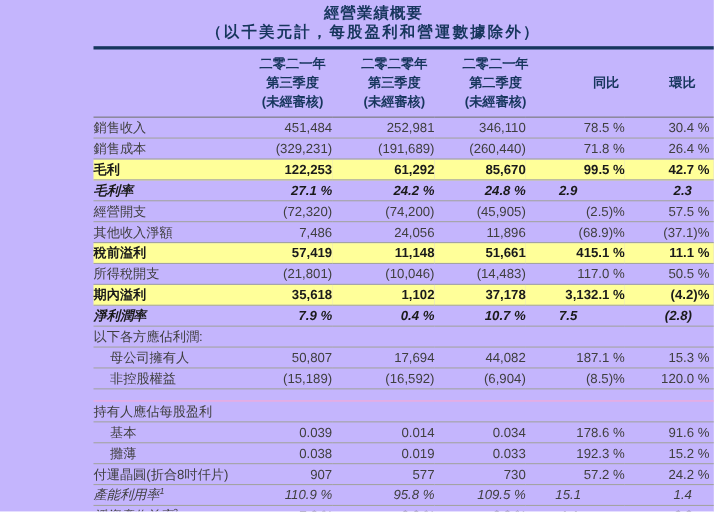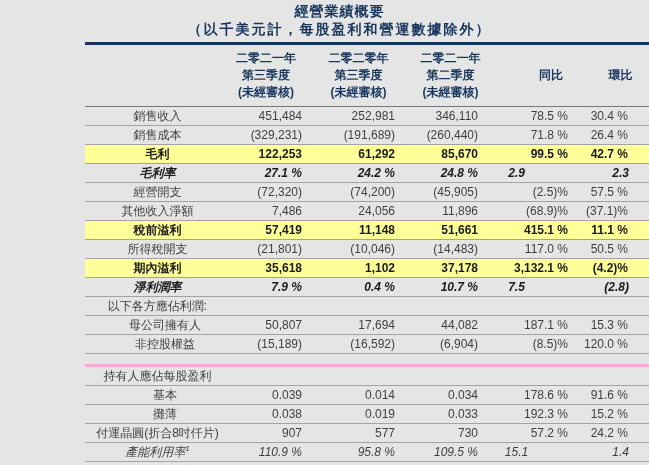--- a/index.html
+++ b/index.html
@@ -1,17 +1,17 @@
 <!DOCTYPE html>
 <html><head>
 <meta charset="utf-8">
 <style>
   html,body { margin:0; padding:0; background:#fff; }
   .page {
-    position:relative; width:649px; height:465px; background:#e5e5e5;
+    position:relative; width:649px; height:465px; background:#c4b5fd;
     font-family:"Liberation Sans", sans-serif; color:#3f3f3f; overflow:hidden;
   }
   .titles { margin:3px 0 0 30px; text-align:center; color:#17365d; font-weight:bold; }
   .title-line { font-size:14px; line-height:17px; letter-spacing:1px; }
   .subtitle-line { font-size:14px; line-height:18px; letter-spacing:2px; }
 
   .table-wrap { position:absolute; left:85px; top:42px; width:564px; border-top:3px solid #17365d; }
   table { border-collapse:collapse; width:564px; table-layout:fixed; border-bottom:3px solid #17365d; }
   td { padding:0; white-space:nowrap; }
 
@@ -19,32 +19,32 @@
     color:#17365d; font-weight:bold; font-size:12px; text-align:center;
     vertical-align:top; height:56px; border-bottom:1.5px solid #777777; padding-top:5px;
   }
   thead .hline { line-height:17px; }
   .hshift2 { transform:translateX(10px); }
   .hshift3 { transform:translateX(14px); }
   .hshift4 { transform:translateX(28px); margin-top:17px; }
   .hshift5 { transform:translateX(12px); margin-top:17px; }
 
   tbody td { font-size:12px; height:18px; border-bottom:1px solid #a3a3a3; vertical-align:middle; }
-  td.label-cell { text-align:center; overflow:visible; }
+  td.label-cell { text-align:left; overflow:visible; }
   td.val { text-align:right; }
-  td.c5 { padding-right:21px; }
+  td.c5 { padding-right:4px; }
   td.c4.no-pct { padding-right:13px;text-align:center; }
   td.c5.no-pct { padding-right:20px; }
 
   tr.row-highlight td { background:#ffff99; font-weight:bold; color:#1a1a1a; }
   tr.row-ratio td { font-weight:bold; font-style:italic; color:#1a1a1a; }
   tr.row-italic td { font-style:italic; }
   tr.indent td.label-cell { padding-left:15px; }
   tr.row-spacer td { border-bottom:none; height:10px; }
-  tr.bt td { border-top:3px solid #f9a8d4;margin-top:24px; }
+  tr.bt td { border-top:1px solid #f9a8d4;margin-top:24px; }
   sup { font-size:8px; }
 </style>
 </head>
 <body>
 
 <div class="page">
 
   <div class="titles">
     <div class="title-line">經營業績概要</div>
     <div class="subtitle-line">（以千美元計，每股盈利和營運數據除外）</div>

